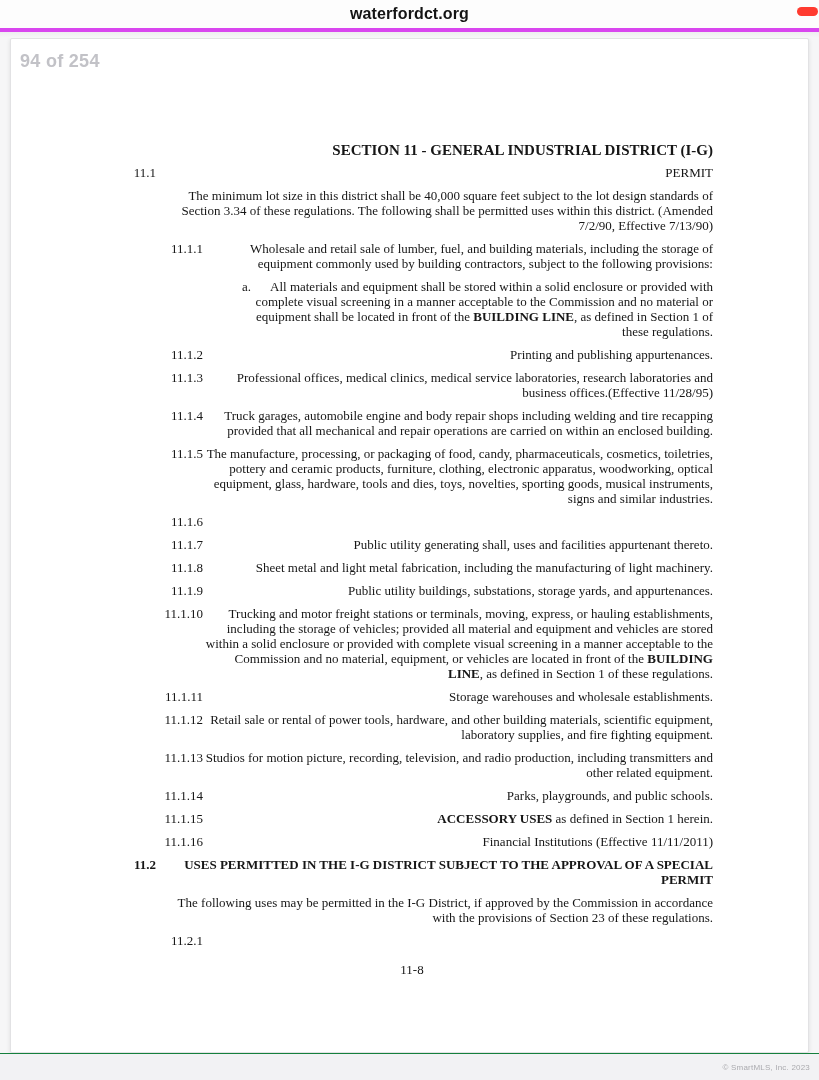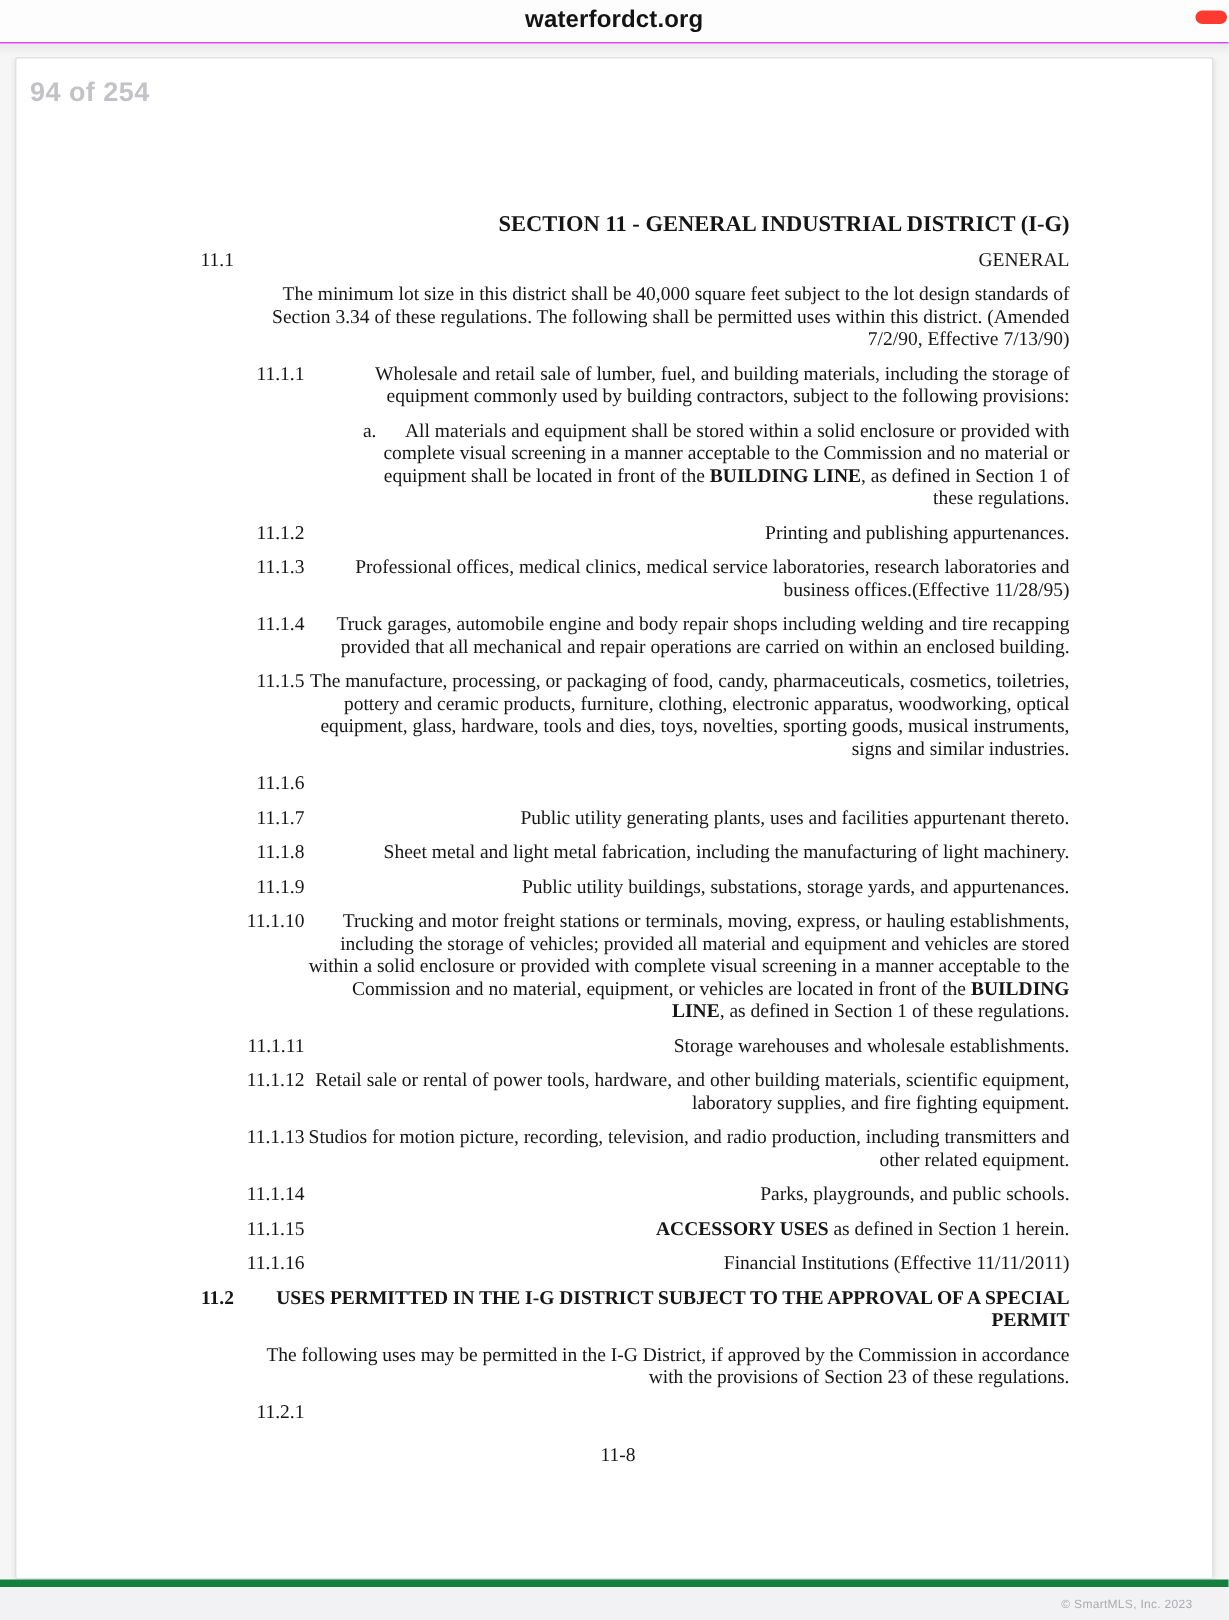--- a/index.html
+++ b/index.html
@@ -9,21 +9,21 @@
     font-family: "Liberation Sans", sans-serif;
     overflow: hidden;
     position: relative;
   }
 
   
   .topbar {
     position: absolute; top: 0; left: 0; right: 0; height: 28px;
     background: #fdfdfd;
     display: flex; align-items: center; justify-content: center;
-    border-bottom: 1px solid #d946ef;
+    border-bottom: 4px solid #d946ef;
     z-index: 3;
   }
   .url {
     font-size: 16px; font-weight: 600; color: #141414; letter-spacing: 0.1px;
   }
   .rec {
     position: absolute; right: 1px; top: 7px;
     width: 21px; height: 9px; border-radius: 4.5px;
     background: #ff3b30;
   }
@@ -68,23 +68,23 @@
   .txt .b { font-weight: 700; }
   .doc-footer {
     margin-top: 14px; text-align: center;
     font-size: 13px;
   }
 
   
   .bottombar {
     position: absolute; left: 0; right: 0; bottom: 0; height: 27px;
     background: #f2f2f4;
-    border-top: 5px solid #15803d;
+    border-top: 1px solid #15803d;
     display: flex; align-items: center; justify-content: flex-end;
-    padding-right: 24px; box-sizing: border-box;
+    padding-right: 9px; box-sizing: border-box;
   }
   .watermark { font-size: 8px; color: #ababaf; letter-spacing: 0.2px; }
 </style>
 </head>
 <body>
 
 <header class="topbar">
   <span class="url">waterfordct.org</span>
   <span class="rec"></span>
 </header>
@@ -93,21 +93,21 @@
 <main class="viewer">
   <div class="page-card">
     <div class="page-indicator">94 of 254</div>
     <div class="doc">
       <div id="doc-blocks">
           <div class="block title">
             <div class="txt"><span class="b">SECTION 11 - GENERAL INDUSTRIAL DISTRICT (I-G)</span></div>
           </div>
           <div class="block heading">
             <span class="num">11.1</span>
-            <div class="txt"><span>GENERAL</span></div>
+            <div class="txt"><span>PERMIT</span></div>
           </div>
           <div class="block para">
             <div class="txt"><span>The minimum lot size in this district shall be 40,000 square feet subject to the lot design standards of Section 3.34 of these regulations.  The following shall be permitted uses within this district.  (Amended 7/2/90, Effective 7/13/90)</span></div>
           </div>
           <div class="block item">
             <span class="num">11.1.1</span>
             <div class="txt"><span>Wholesale and retail sale of lumber, fuel, and building materials, including the storage of equipment commonly used by building contractors, subject to the following provisions:</span></div>
           </div>
           <div class="block sub">
             <span class="num">a.</span>
@@ -127,21 +127,21 @@
           </div>
           <div class="block item">
             <span class="num">11.1.5</span>
             <div class="txt"><span>The manufacture, processing, or packaging of food, candy, pharmaceuticals, cosmetics, toiletries, pottery and ceramic products, furniture, clothing, electronic apparatus, woodworking, optical equipment, glass, hardware, tools and dies, toys, novelties, sporting goods, musical instruments, signs and similar industries.</span></div>
           </div>
           <div class="block item">
             <span class="num">11.1.6</span>
           </div>
           <div class="block item">
             <span class="num">11.1.7</span>
-            <div class="txt"><span>Public utility generating plants, uses and facilities appurtenant thereto.</span></div>
+            <div class="txt"><span>Public utility generating shall, uses and facilities appurtenant thereto.</span></div>
           </div>
           <div class="block item">
             <span class="num">11.1.8</span>
             <div class="txt"><span>Sheet metal and light metal fabrication, including the manufacturing of light machinery.</span></div>
           </div>
           <div class="block item">
             <span class="num">11.1.9</span>
             <div class="txt"><span>Public utility buildings, substations, storage yards, and appurtenances.</span></div>
           </div>
           <div class="block item">

